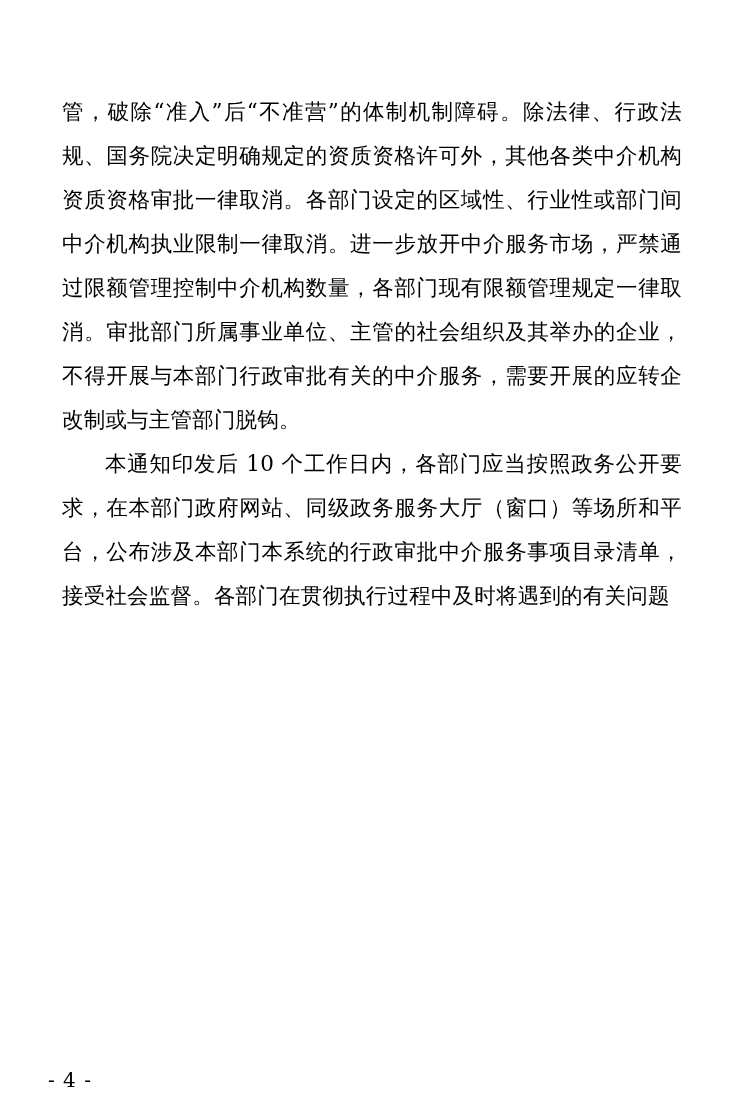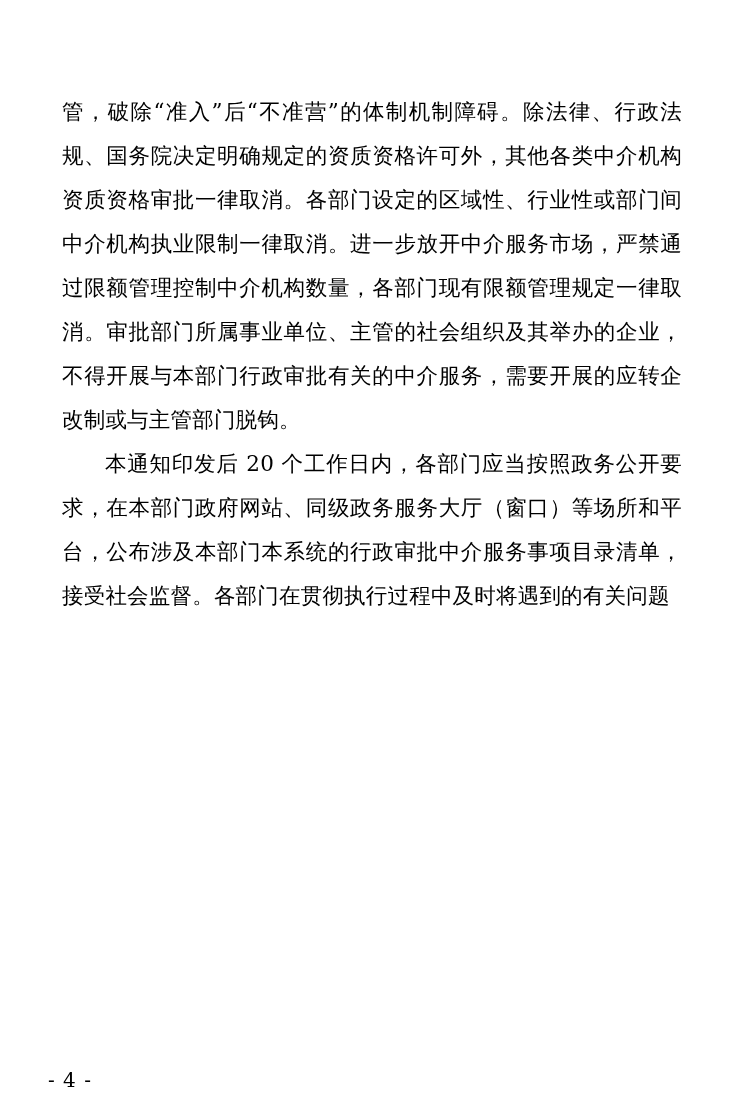--- a/index.html
+++ b/index.html
@@ -47,16 +47,16 @@
     font-family: "DejaVu Serif", "Liberation Serif", serif;
     letter-spacing: 1px;
   }
 </style>
 </head>
 <body>
 
 <div class="page">
   <div class="body-text">
     <p class="para no-indent">管，破除“准入”后“不准营”的体制机制障碍。除法律、行政法规、国务院决定明确规定的资质资格许可外，其他各类中介机构资质资格审批一律取消。各部门设定的区域性、行业性或部门间中介机构执业限制一律取消。进一步放开中介服务市场，严禁通过限额管理控制中介机构数量，各部门现有限额管理规定一律取消。审批部门所属事业单位、主管的社会组织及其举办的企业，不得开展与本部门行政审批有关的中介服务，需要开展的应转企改制或与主管部门脱钩。</p>
-    <p class="para">本通知印发后 20 个工作日内，各部门应当按照政务公开要求，在本部门政府网站、同级政务服务大厅（窗口）等场所和平台，公布涉及本部门本系统的行政审批中介服务事项目录清单，接受社会监督。各部门在贯彻执行过程中及时将遇到的有关问题</p>
+    <p class="para">本通知印发后 10 个工作日内，各部门应当按照政务公开要求，在本部门政府网站、同级政务服务大厅（窗口）等场所和平台，公布涉及本部门本系统的行政审批中介服务事项目录清单，接受社会监督。各部门在贯彻执行过程中及时将遇到的有关问题</p>
   </div>
   <div class="page-number">- 4 -</div>
 </div>
 
 </body></html>

